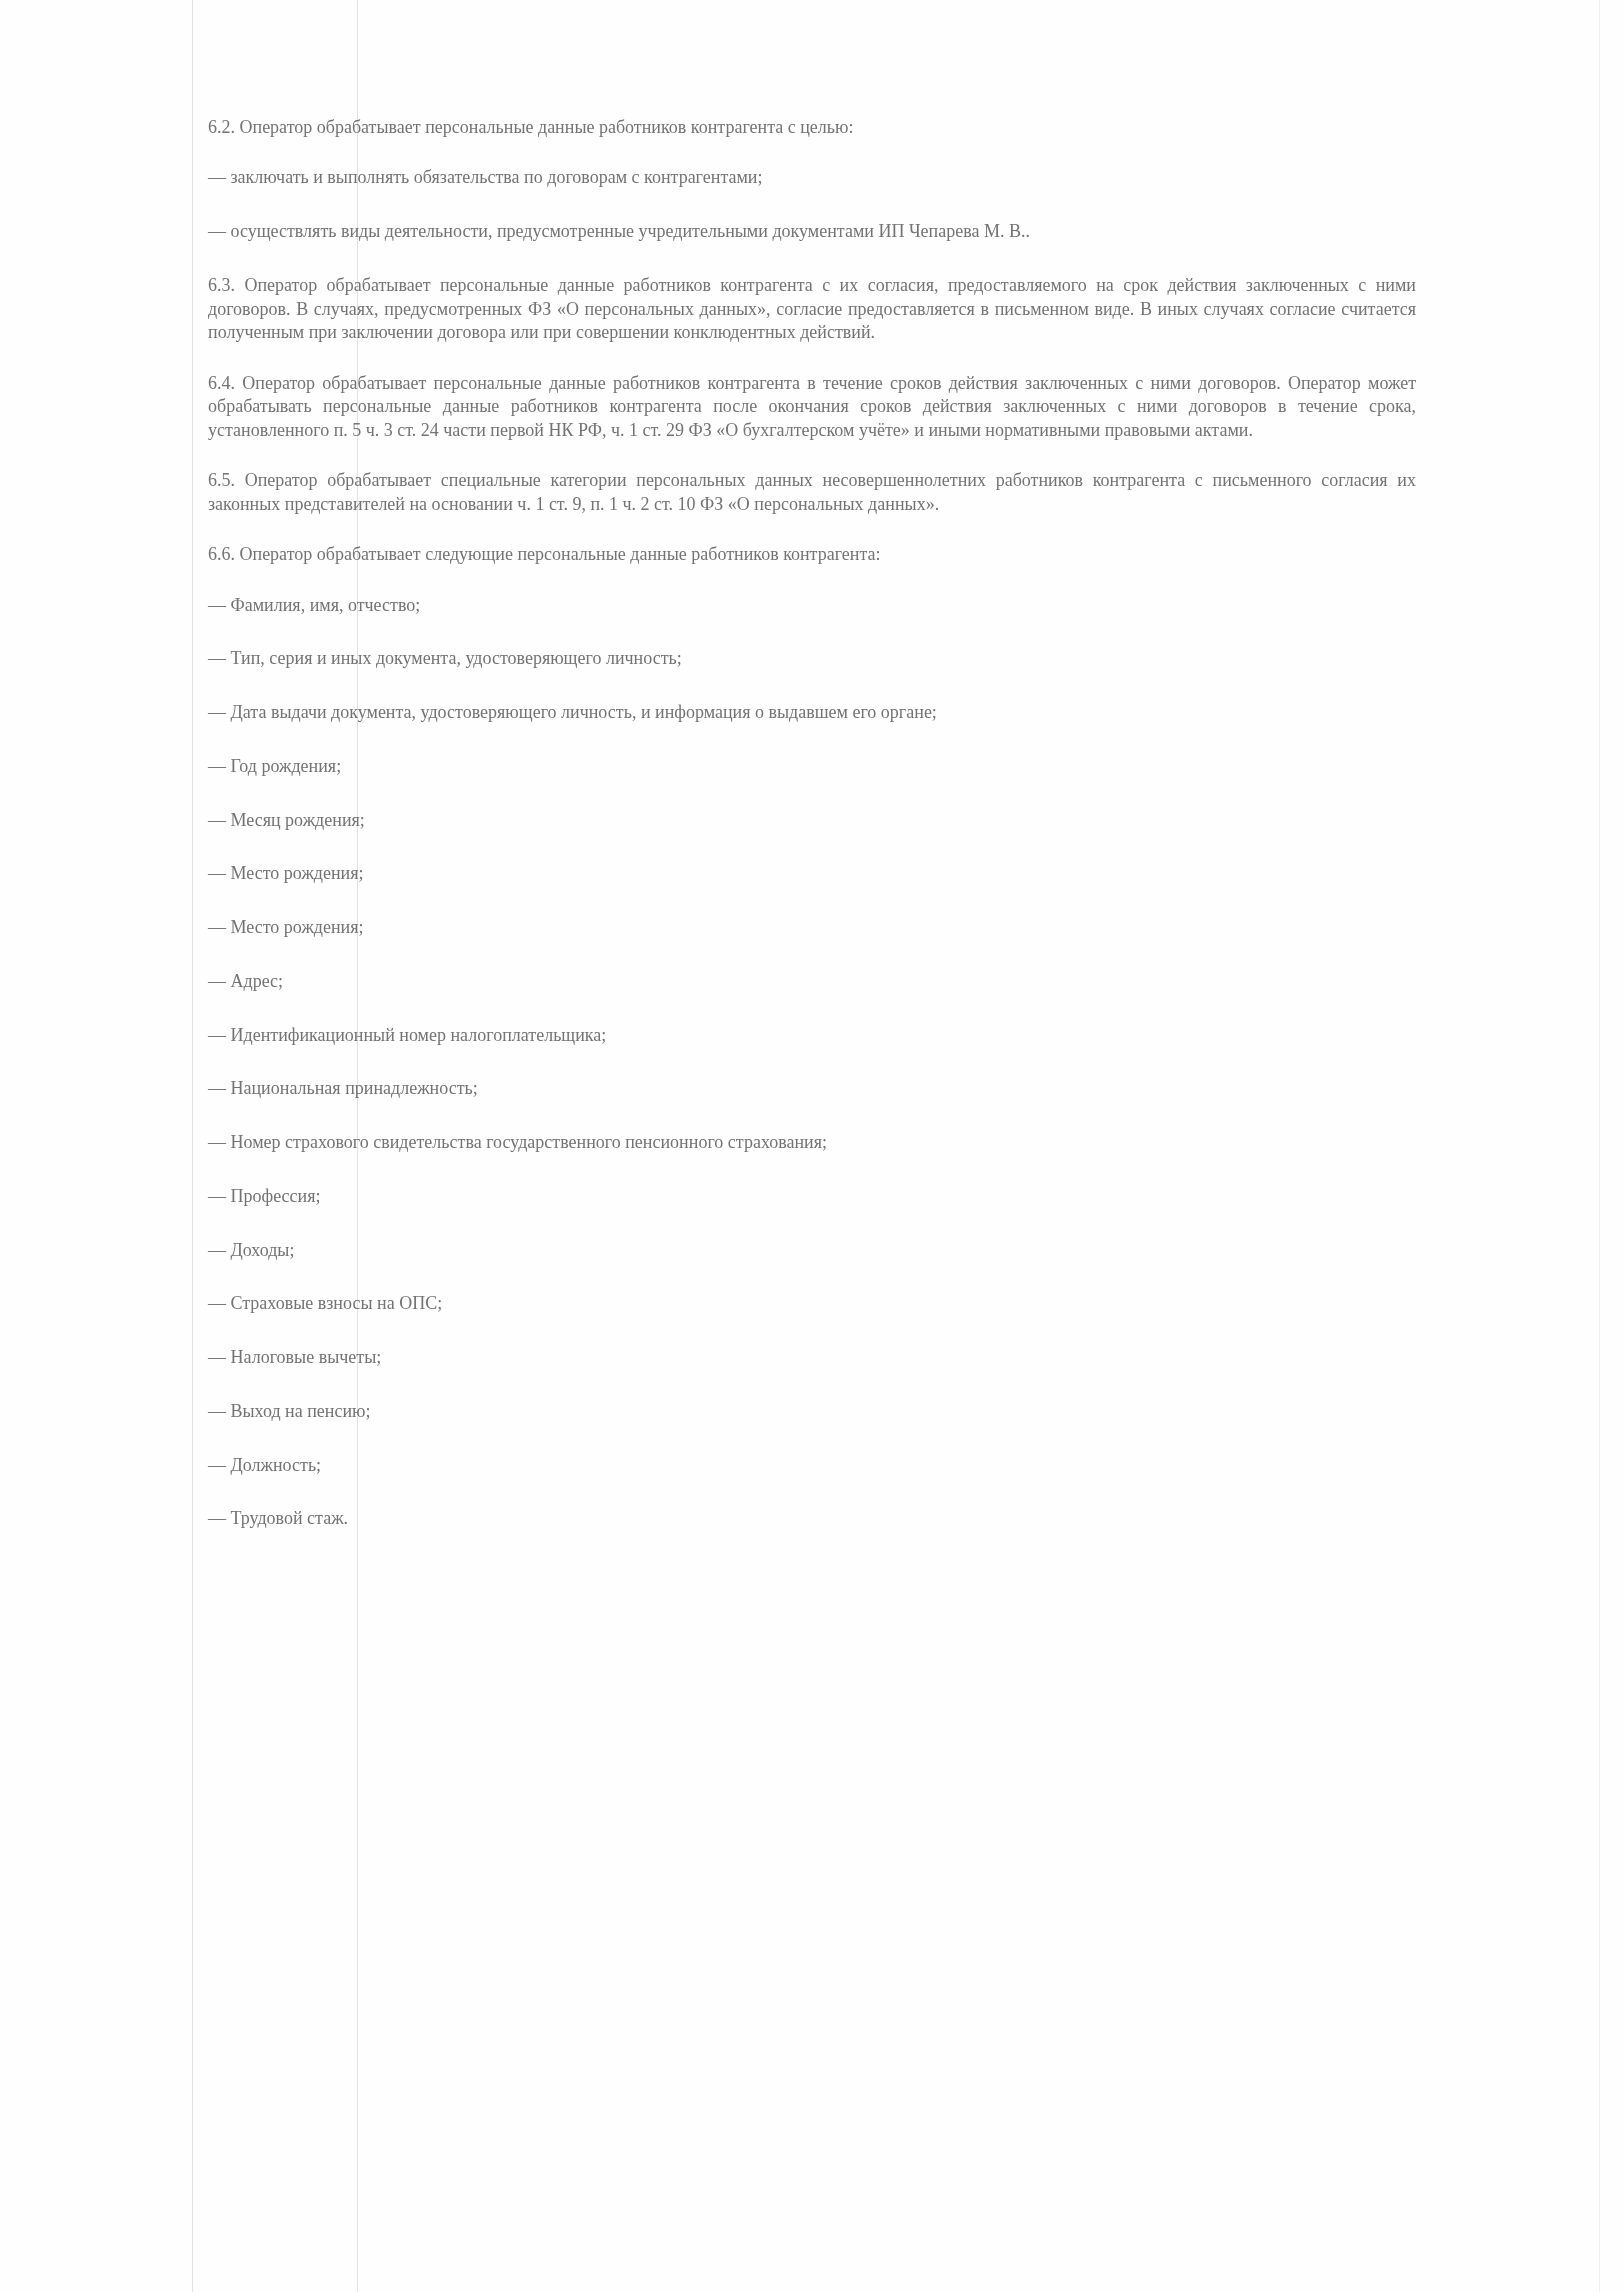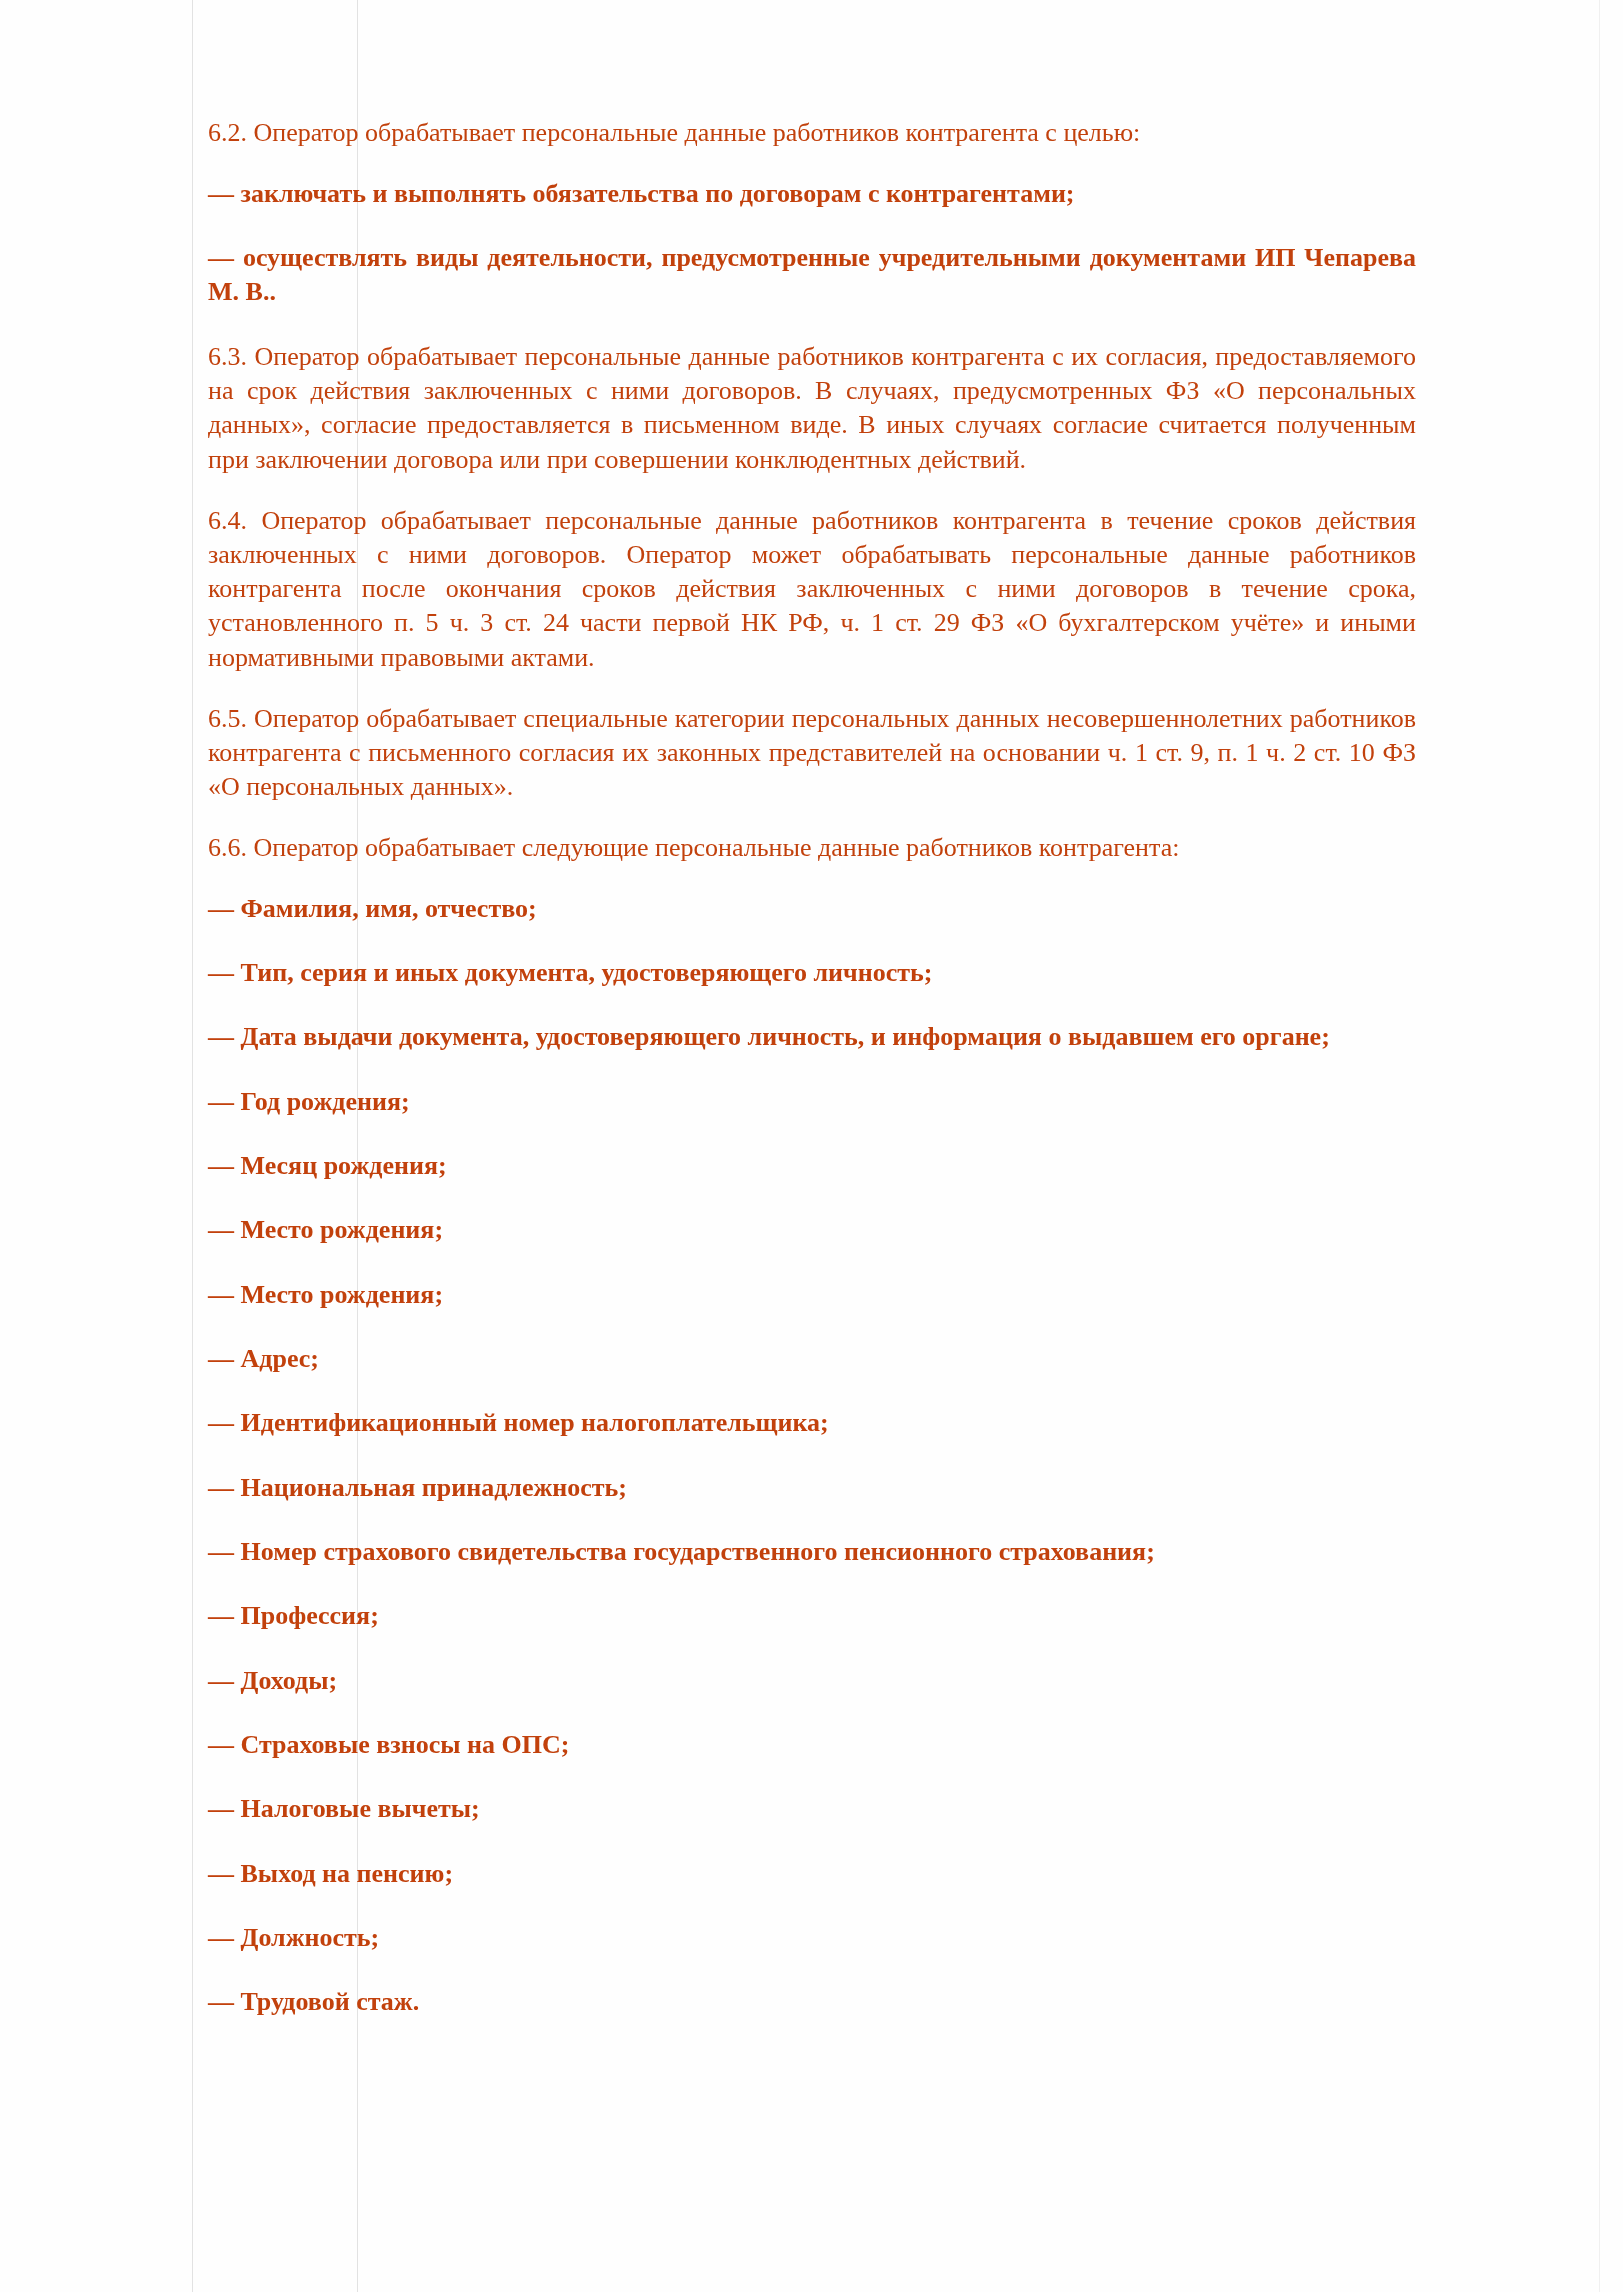--- a/index.html
+++ b/index.html
@@ -35,29 +35,28 @@
     background: #f0f0f0;
   }
   .content {
     position: absolute;
     left: 208px;
     top: 116px;
     width: 1208px;
   }
   p {
     margin: 0 0 26.5px 0;
-    font-size: 26px;
+    font-size: 18px;
     line-height: 1.32;
     text-align: justify;
     text-indent: 0;
-    color: #c2410c;
+    color: #737373;
   }
   p.dash {
     margin-bottom: 30px;
-    font-weight: bold;
   }
   .content p:last-child {
     margin-bottom: 0;
   }
 </style>
 </head>
 <body>
 
 <div class="page">
 

